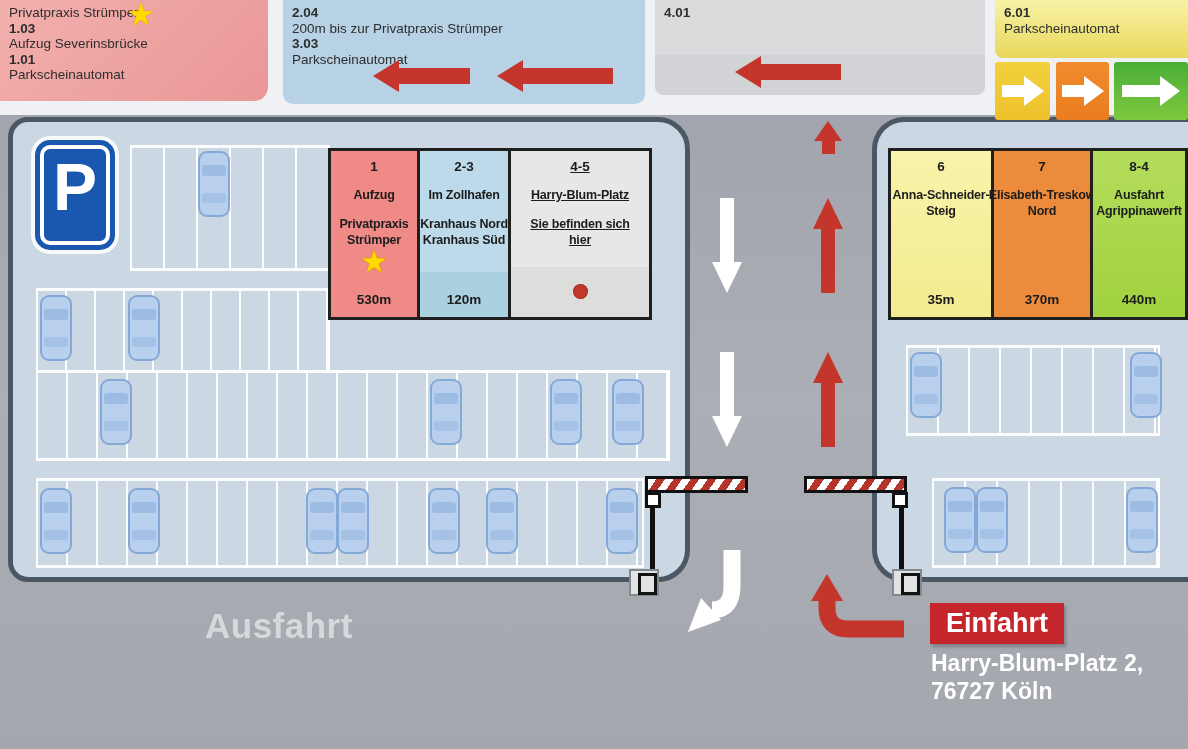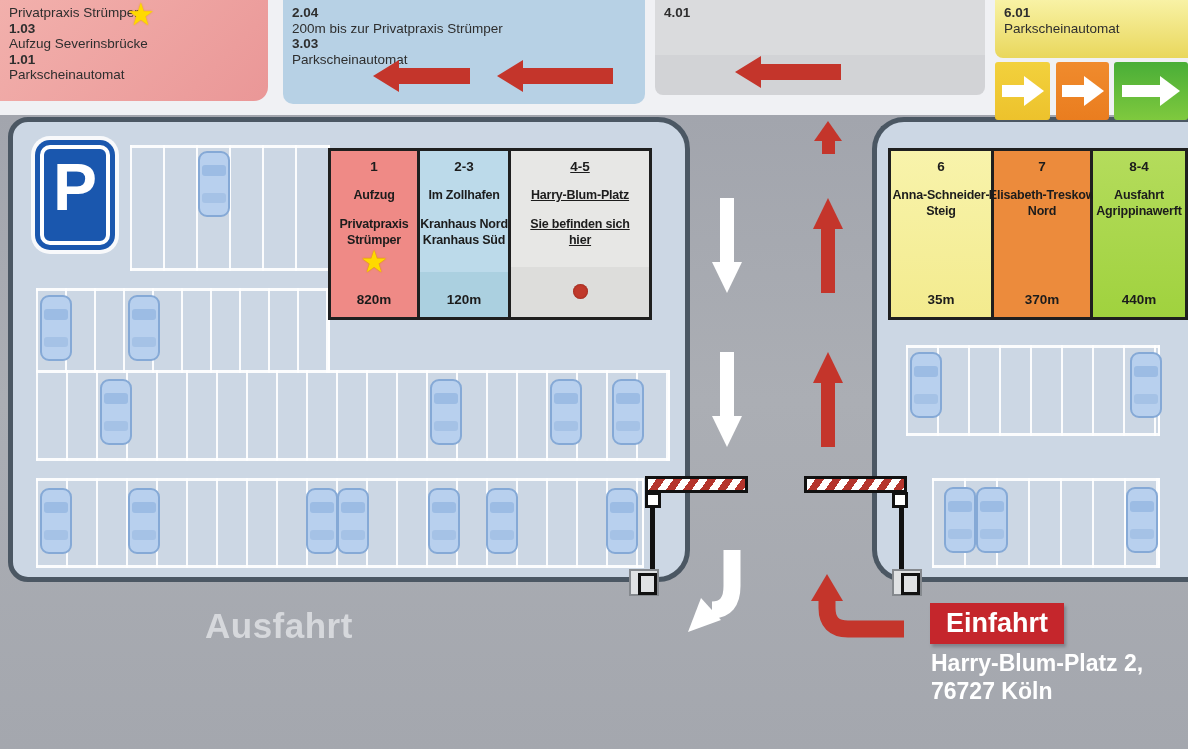--- a/index.html
+++ b/index.html
@@ -170,21 +170,21 @@
   <div class="abs legend legend-left">
     <div class="zcol z1">
       <div class="znum">1</div>
       <div class="zgap"></div>
       <div class="zline">Aufzug</div>
       <div class="zgap"></div>
       <div class="zline">Privatpraxis</div>
       <div class="zline">Strümper</div>
       <div class="zstar">★</div>
       <div class="zspace"></div>
-      <div class="zdist">820m</div>
+      <div class="zdist">530m</div>
     </div>
     <div class="zcol z2">
       <div class="znum">2-3</div>
       <div class="zgap"></div>
       <div class="zline">Im Zollhafen</div>
       <div class="zgap"></div>
       <div class="zline">Kranhaus Nord</div>
       <div class="zline">Kranhaus Süd</div>
       <div class="zspace"></div>
       <div class="zdist">120m</div>

